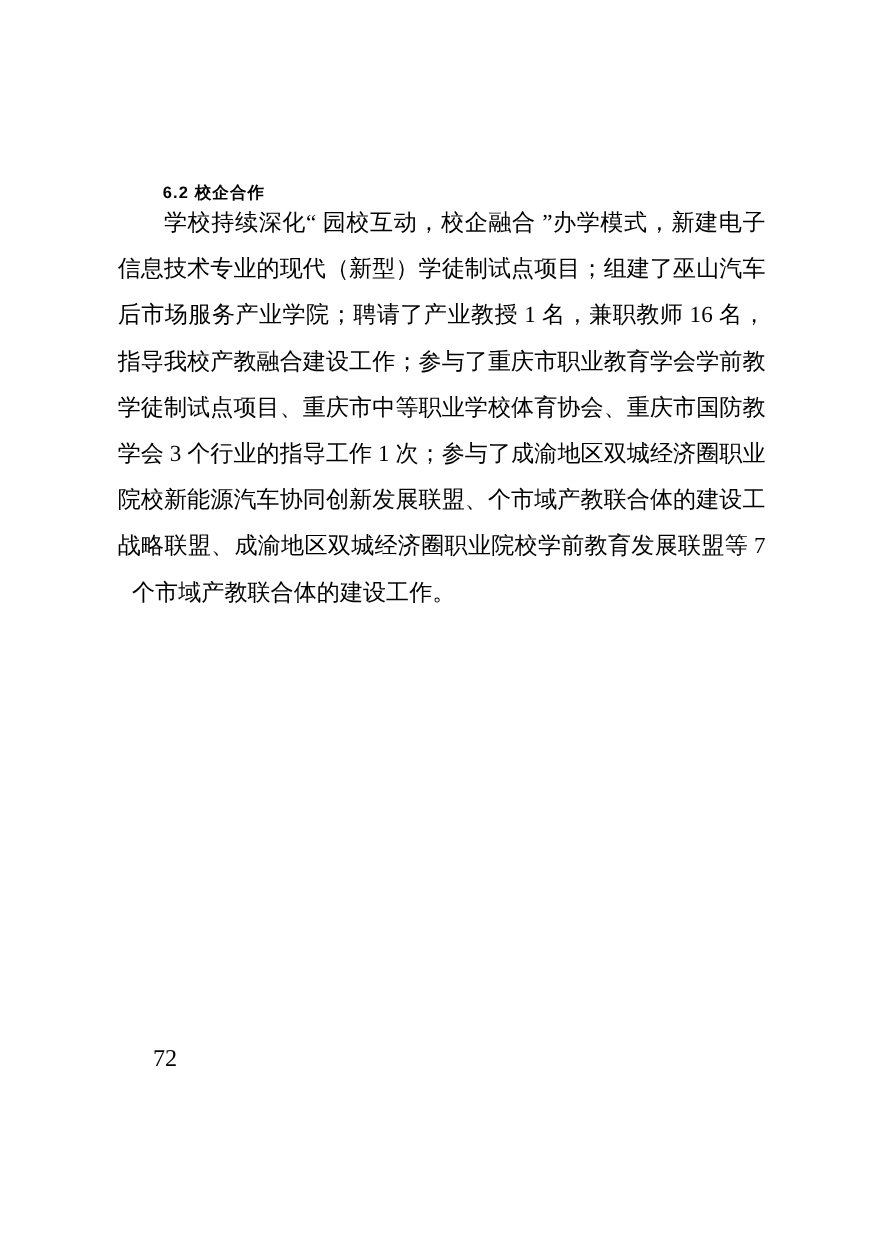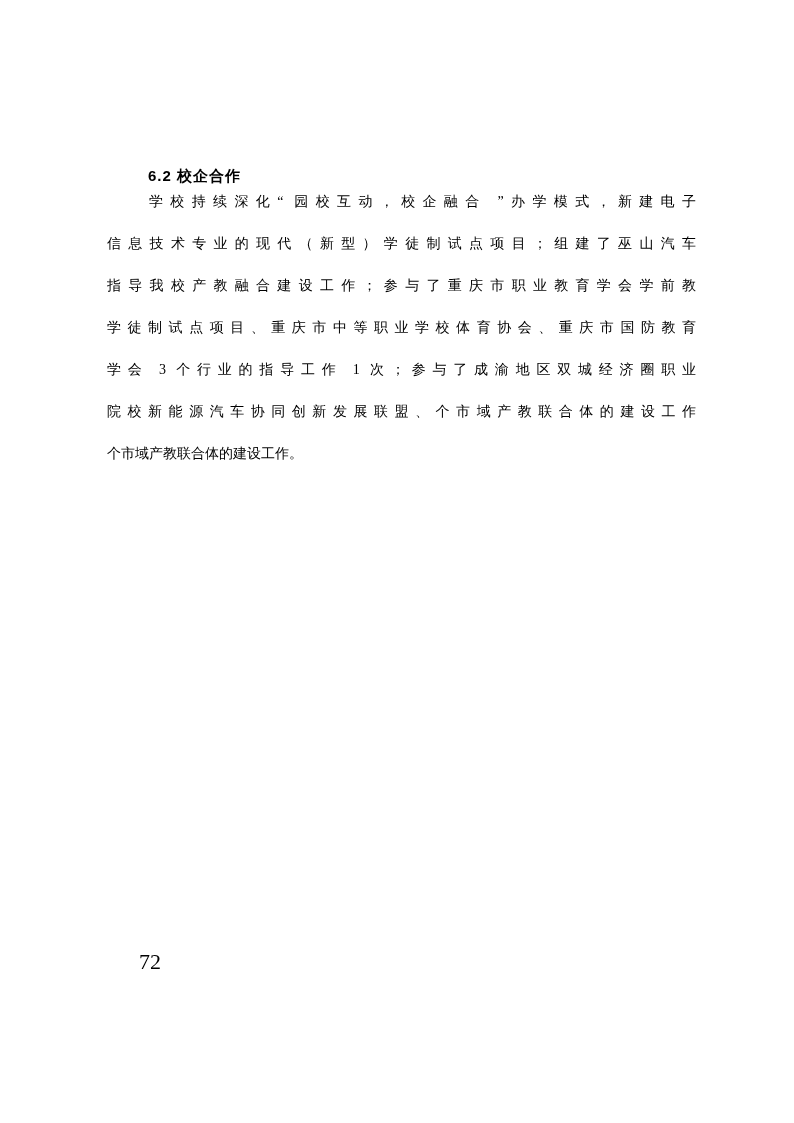--- a/index.html
+++ b/index.html
@@ -26,57 +26,60 @@
     line-height: 28px;
     letter-spacing: 1px;
     white-space: nowrap;
   }
   .paragraph {
     position: absolute;
     left: 107px;
     top: 181px;
     width: 589px;
     font-family: "Liberation Serif", "DejaVu Serif", serif;
-    font-size: 14px;
+    font-size: 21px;
     line-height: 42px;
   }
   .paragraph .line {
     text-align: justify;
     text-align-last: justify;
     white-space: normal;
     height: 42px;
     overflow: hidden;
   }
   .paragraph .line.first {
     padding-left: 42px; 
   }
   .paragraph .line.last {
     text-align-last: left;
+    margin-left: 13px;
   }
   .page-number {
     position: absolute;
     left: 139px;
     top: 948px;
     font-family: "Liberation Serif", "DejaVu Serif", serif;
     font-size: 22px;
     line-height: 28px;
   }
 </style>
 </head>
 <body>
 
 <div class="page">
 
   <h2 class="section-heading">6.2 校企合作</h2>
 
   <div class="paragraph">
     <div class="line first">学校持续深化“ 园校互动，校企融合 ”办学模式，新建电子</div>
     <div class="line">信息技术专业的现代（新型）学徒制试点项目；组建了巫山汽车</div>
+    <div class="line">后市场服务产业学院；聘请了产业教授 1 名，兼职教师 16 名，</div>
     <div class="line">指导我校产教融合建设工作；参与了重庆市职业教育学会学前教</div>
     <div class="line">学徒制试点项目、重庆市中等职业学校体育协会、重庆市国防教育</div>
     <div class="line">学会 3 个行业的指导工作 1 次；参与了成渝地区双城经济圈职业</div>
     <div class="line">院校新能源汽车协同创新发展联盟、个市域产教联合体的建设工作</div>
+    <div class="line">战略联盟、成渝地区双城经济圈职业院校学前教育发展联盟等 7</div>
     <div class="line last">个市域产教联合体的建设工作。</div>
   </div>
 
   <div class="page-number">72</div>
 
 </div>
 
 </body></html>

